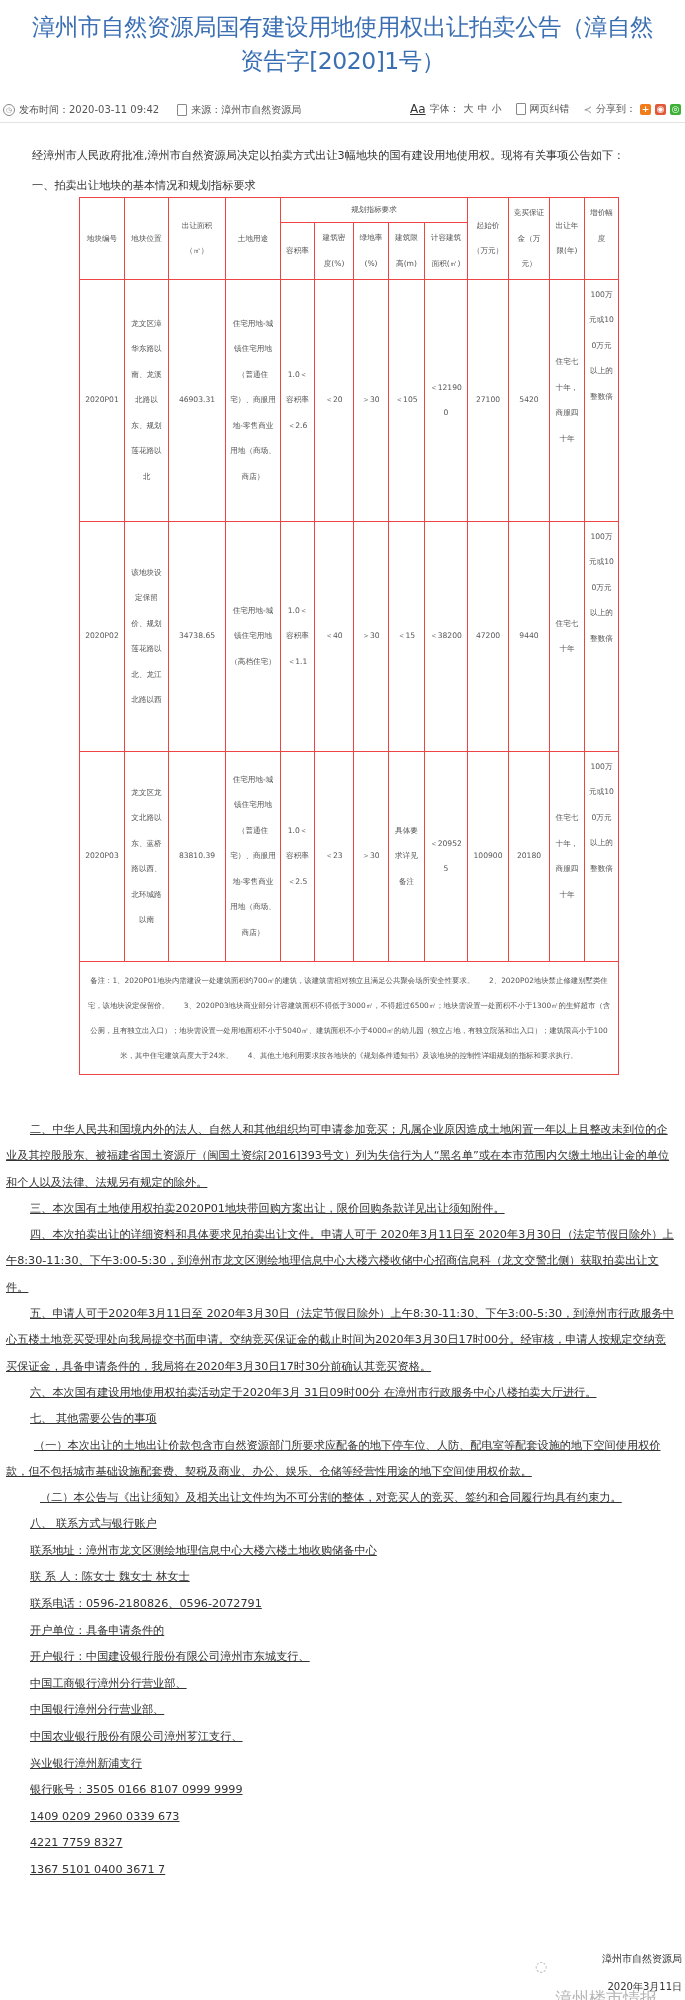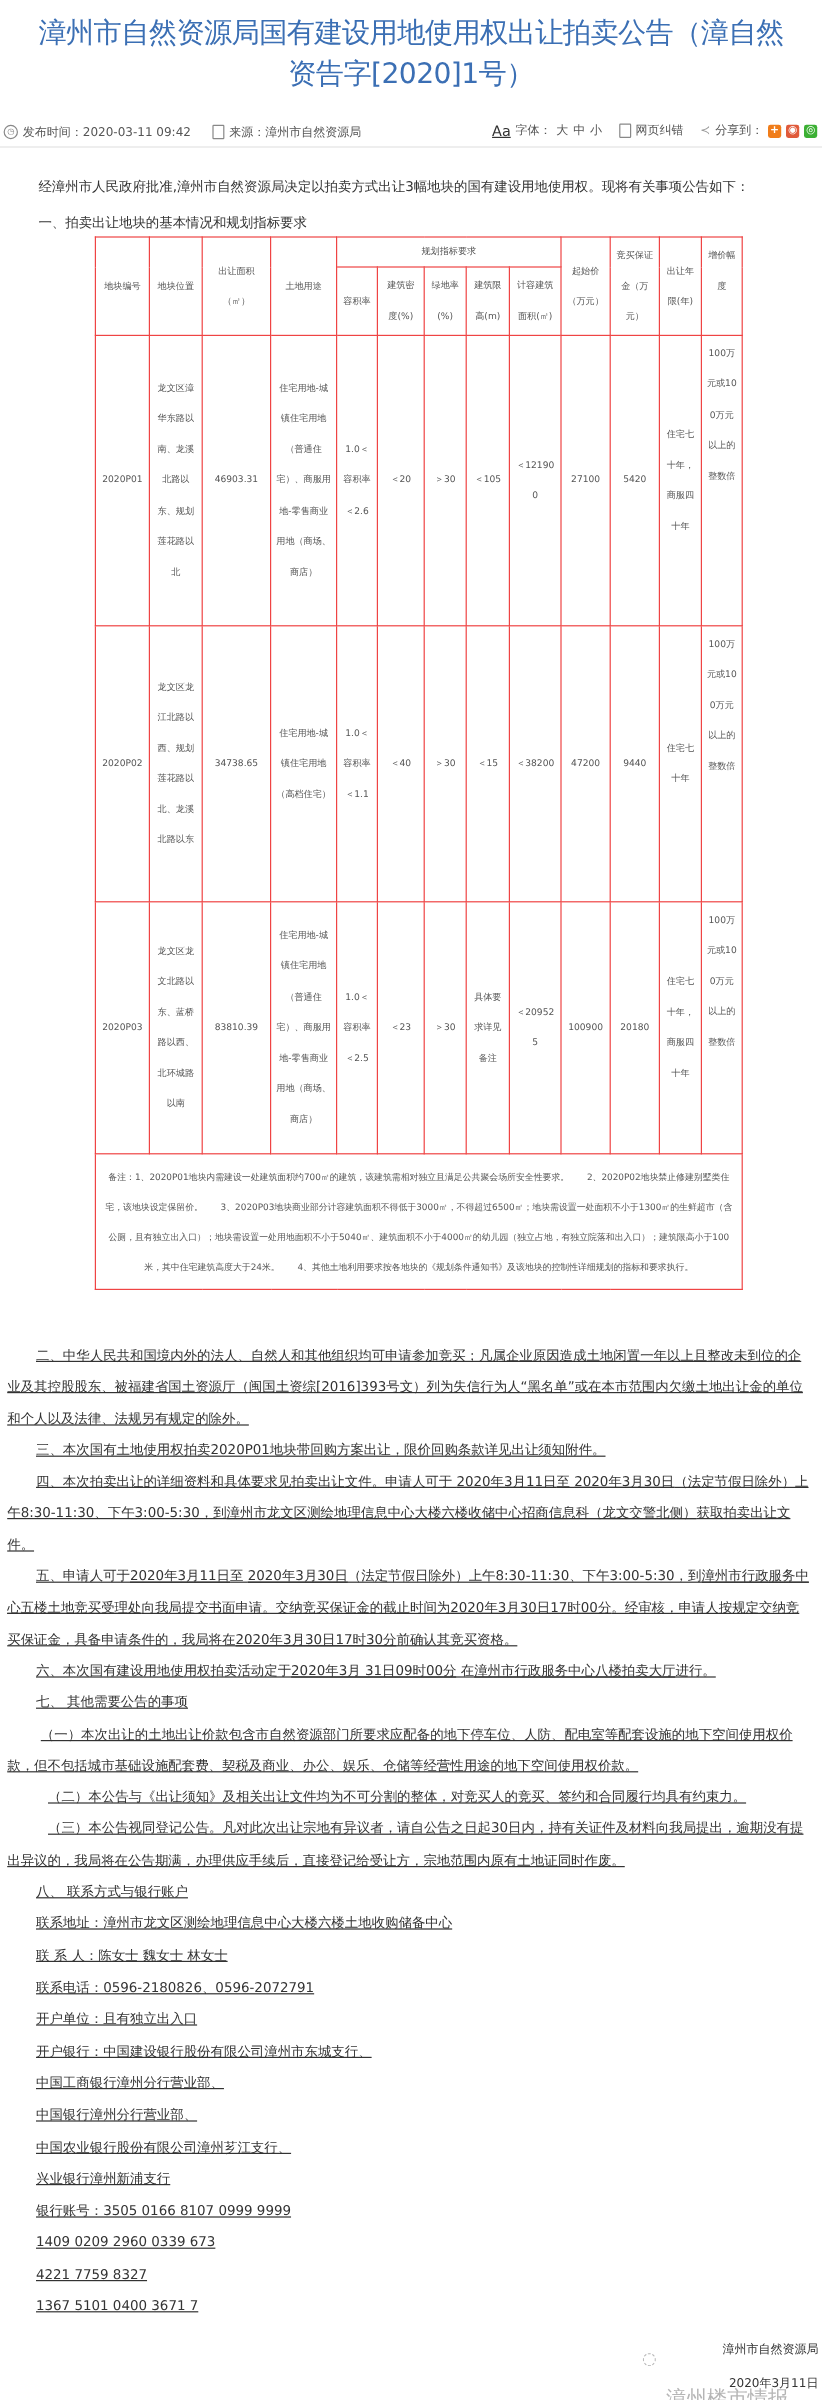--- a/index.html
+++ b/index.html
@@ -106,21 +106,21 @@
     <td>＞30</td>
     <td>＜105</td>
     <td>＜121900</td>
     <td>27100</td>
     <td>5420</td>
     <td>住宅七十年，商服四十年</td>
     <td style="vertical-align:top">100万元或100万元以上的整数倍</td>
   </tr>
   <tr style="height:230px">
     <td>2020P02</td>
-    <td>龙文区龙江北路以西、规划莲花路以北、龙溪北路以东</td>
+    <td>该地块设定保留价、规划莲花路以北、龙江北路以西</td>
     <td>34738.65</td>
     <td>住宅用地-城镇住宅用地（高档住宅）</td>
     <td>1.0＜容积率＜1.1</td>
     <td>＜40</td>
     <td>＞30</td>
     <td>＜15</td>
     <td>＜38200</td>
     <td>47200</td>
     <td>9440</td>
     <td>住宅七十年</td>
@@ -149,27 +149,26 @@
 
 <div class="body" style="top:1117px">
   <div class="ind">二、中华人民共和国境内外的法人、自然人和其他组织均可申请参加竞买；凡属企业原因造成土地闲置一年以上且整改未到位的企业及其控股股东、被福建省国土资源厅（闽国土资综[2016]393号文）列为失信行为人“黑名单”或在本市范围内欠缴土地出让金的单位和个人以及法律、法规另有规定的除外。</div>
   <div class="ind">三、本次国有土地使用权拍卖2020P01地块带回购方案出让，限价回购条款详见出让须知附件。</div>
   <div class="ind"><span>四、本次拍卖出让的详细资料和具体要求见拍卖出让文件。申请人可于 </span><u>2020年3月11日</u><span>至 </span><u>2020年3月30日</u><span>（法定节假日除外）上午8:30-11:30、下午3:00-5:30，到</span><u>漳州市龙文区测绘地理信息中心大楼六楼收储中心招商信息科（龙文交警北侧）</u><span>获取拍卖出让文件。</span></div>
   <div class="ind"><span>五、申请人可于</span><u>2020年3月11日</u><span>至 </span><u>2020年3月30日</u><span>（法定节假日除外）上午8:30-11:30、下午3:00-5:30，到</span><u>漳州市行政服务中心五楼土地竞买受理处</u><span>向我局提交书面申请。交纳竞买保证金的截止时间为</span><u>2020年3月30日17时00分</u><span>。经审核，申请人按规定交纳竞买保证金，具备申请条件的，我局将在</span><u>2020年3月30日17时30分</u><span>前确认其竞买资格。</span></div>
   <div class="ind"><span>六、本次国有建设用地使用权拍卖活动定于</span><u>2020年3月 31日09时00分</u><span> 在</span><u>漳州市行政服务中心八楼拍卖大厅</u><span>进行。</span></div>
   <div class="ind">七、 其他需要公告的事项</div>
   <div class="ind" style="text-indent:28px">（一）本次出让的土地出让价款包含市自然资源部门所要求应配备的地下停车位、人防、配电室等配套设施的地下空间使用权价款，但不包括城市基础设施配套费、契税及商业、办公、娱乐、仓储等经营性用途的地下空间使用权价款。</div>
   <div class="ind" style="text-indent:34px">（二）本公告与《出让须知》及相关出让文件均为不可分割的整体，对竞买人的竞买、签约和合同履行均具有约束力。</div>
-  <div class="ind" style="text-indent:34px">（三）本公告视同登记公告。凡对此次出让宗地有异议者，请自公告之日起30日内，持有关证件及材料向我局提出，逾期没有提出异议的，我局将在公告期满，办理供应手续后，直接登记给受让方，宗地范围内原有土地证同时作废。</div>
   <div class="ind">八、 联系方式与银行账户</div>
   <div style="padding-left:24px; line-height:26.6px">
     <div>联系地址：漳州市龙文区测绘地理信息中心大楼六楼土地收购储备中心</div>
     <div>联 系 人：陈女士  魏女士  林女士</div>
     <div>联系电话：0596-2180826、0596-2072791</div>
-    <div>开户单位：且有独立出入口</div>
+    <div>开户单位：具备申请条件的</div>
     <div>开户银行：中国建设银行股份有限公司漳州市东城支行、</div>
     <div>中国工商银行漳州分行营业部、</div>
     <div>中国银行漳州分行营业部、</div>
     <div>中国农业银行股份有限公司漳州芗江支行、</div>
     <div>兴业银行漳州新浦支行</div>
     <div>银行账号：3505 0166 8107 0999 9999</div>
     <div>1409 0209 2960 0339 673</div>
     <div>4221 7759 8327</div>
     <div>1367 5101 0400 3671 7</div>
   </div>

